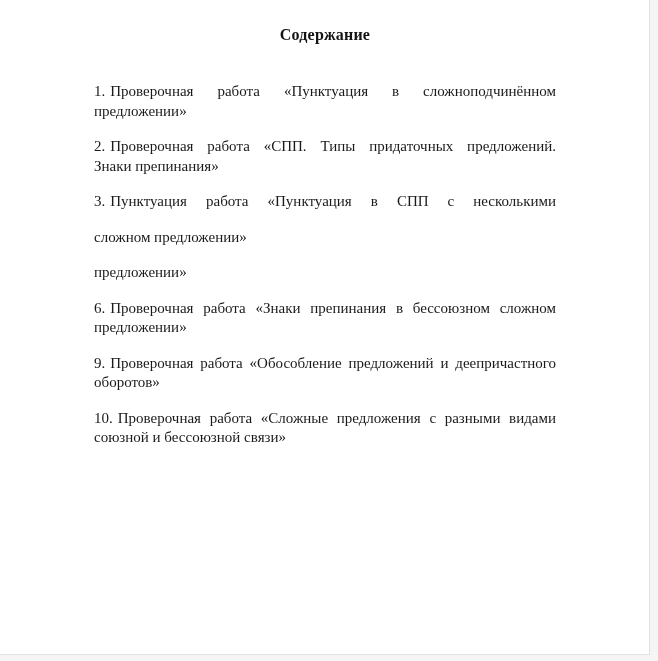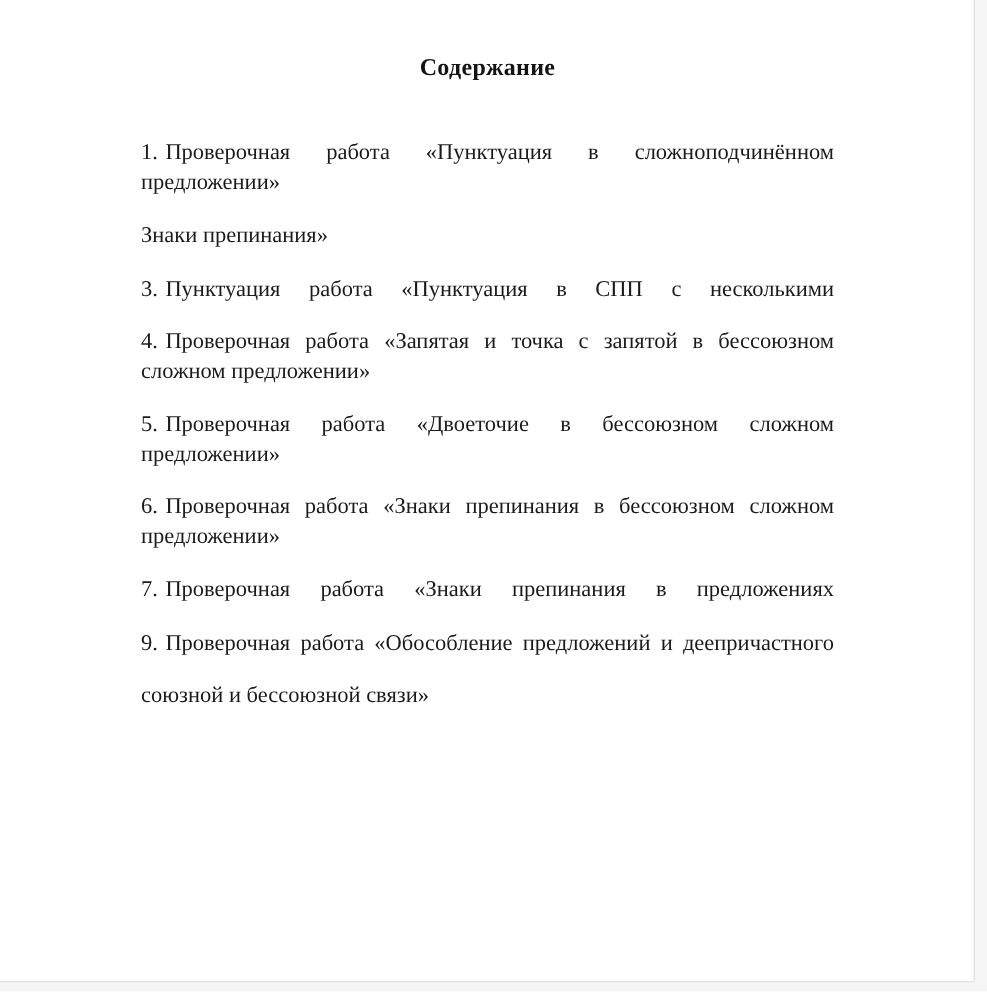--- a/index.html
+++ b/index.html
@@ -19,21 +19,21 @@
     left: 0;
     top: 0;
     width: 649px;
     height: 654px;
     background: #ffffff;
     border-right: 1px solid #e2e2e4;
     border-bottom: 1px solid #e2e2e4;
     box-sizing: content-box;
   }
   .content {
-    padding: 35px 93px 0 94px;
+    padding: 24px 93px 0 94px;
   }
   .doc-title {
     margin: 0;
     font-size: 16px;
     line-height: 21px;
     font-weight: bold;
     text-align: center;
     color: #141414;
     letter-spacing: 0.2px;
   }
@@ -64,41 +64,41 @@
 
 <div class="page">
   <div class="content">
     <h1 class="doc-title">Содержание</h1>
     <div class="toc-list">
         <div class="toc-item">
           <div class="line just"><span>1.</span><span class="numgap"></span><span>Проверочная работа «Пунктуация в сложноподчинённом</span></div>
           <div class="line">предложении»</div>
         </div>
         <div class="toc-item">
+          <div class="line just"><span>2.</span><span class="numgap"></span><span>Проверочная работа «СПП. Типы придаточных предложений.</span></div>
           <div class="line">Знаки препинания»</div>
         </div>
         <div class="toc-item">
           <div class="line just"><span>3.</span><span class="numgap"></span><span>Пунктуация работа «Пунктуация в СПП с несколькими</span></div>
         </div>
         <div class="toc-item">
-          <div class="line just"><span>4.</span><span class="numgap"></span><span>Проверочная работа «Запятая и точка с запятой в бессоюзном</span></div>
           <div class="line">сложном предложении»</div>
         </div>
         <div class="toc-item">
-          <div class="line just"><span>5.</span><span class="numgap"></span><span>Проверочная работа «Двоеточие в бессоюзном сложном</span></div>
           <div class="line">предложении»</div>
         </div>
         <div class="toc-item">
           <div class="line just"><span>6.</span><span class="numgap"></span><span>Проверочная работа «Знаки препинания в бессоюзном сложном</span></div>
           <div class="line">предложении»</div>
         </div>
         <div class="toc-item">
-          <div class="line just"><span>7.</span><span class="numgap"></span><span>Проверочная работа «Знаки препинания в предложениях</span></div>
         </div>
         <div class="toc-item">
           <div class="line just"><span>9.</span><span class="numgap"></span><span>Проверочная работа «Обособление предложений и деепричастного</span></div>
+          <div class="line">оборотов»</div>
         </div>
         <div class="toc-item">
+          <div class="line just"><span>10.</span><span class="numgap"></span><span>Проверочная работа «Сложные предложения с разными видами</span></div>
           <div class="line">союзной и бессоюзной связи»</div>
         </div>
       </div>
   </div>
 </div>
 
 </body></html>

